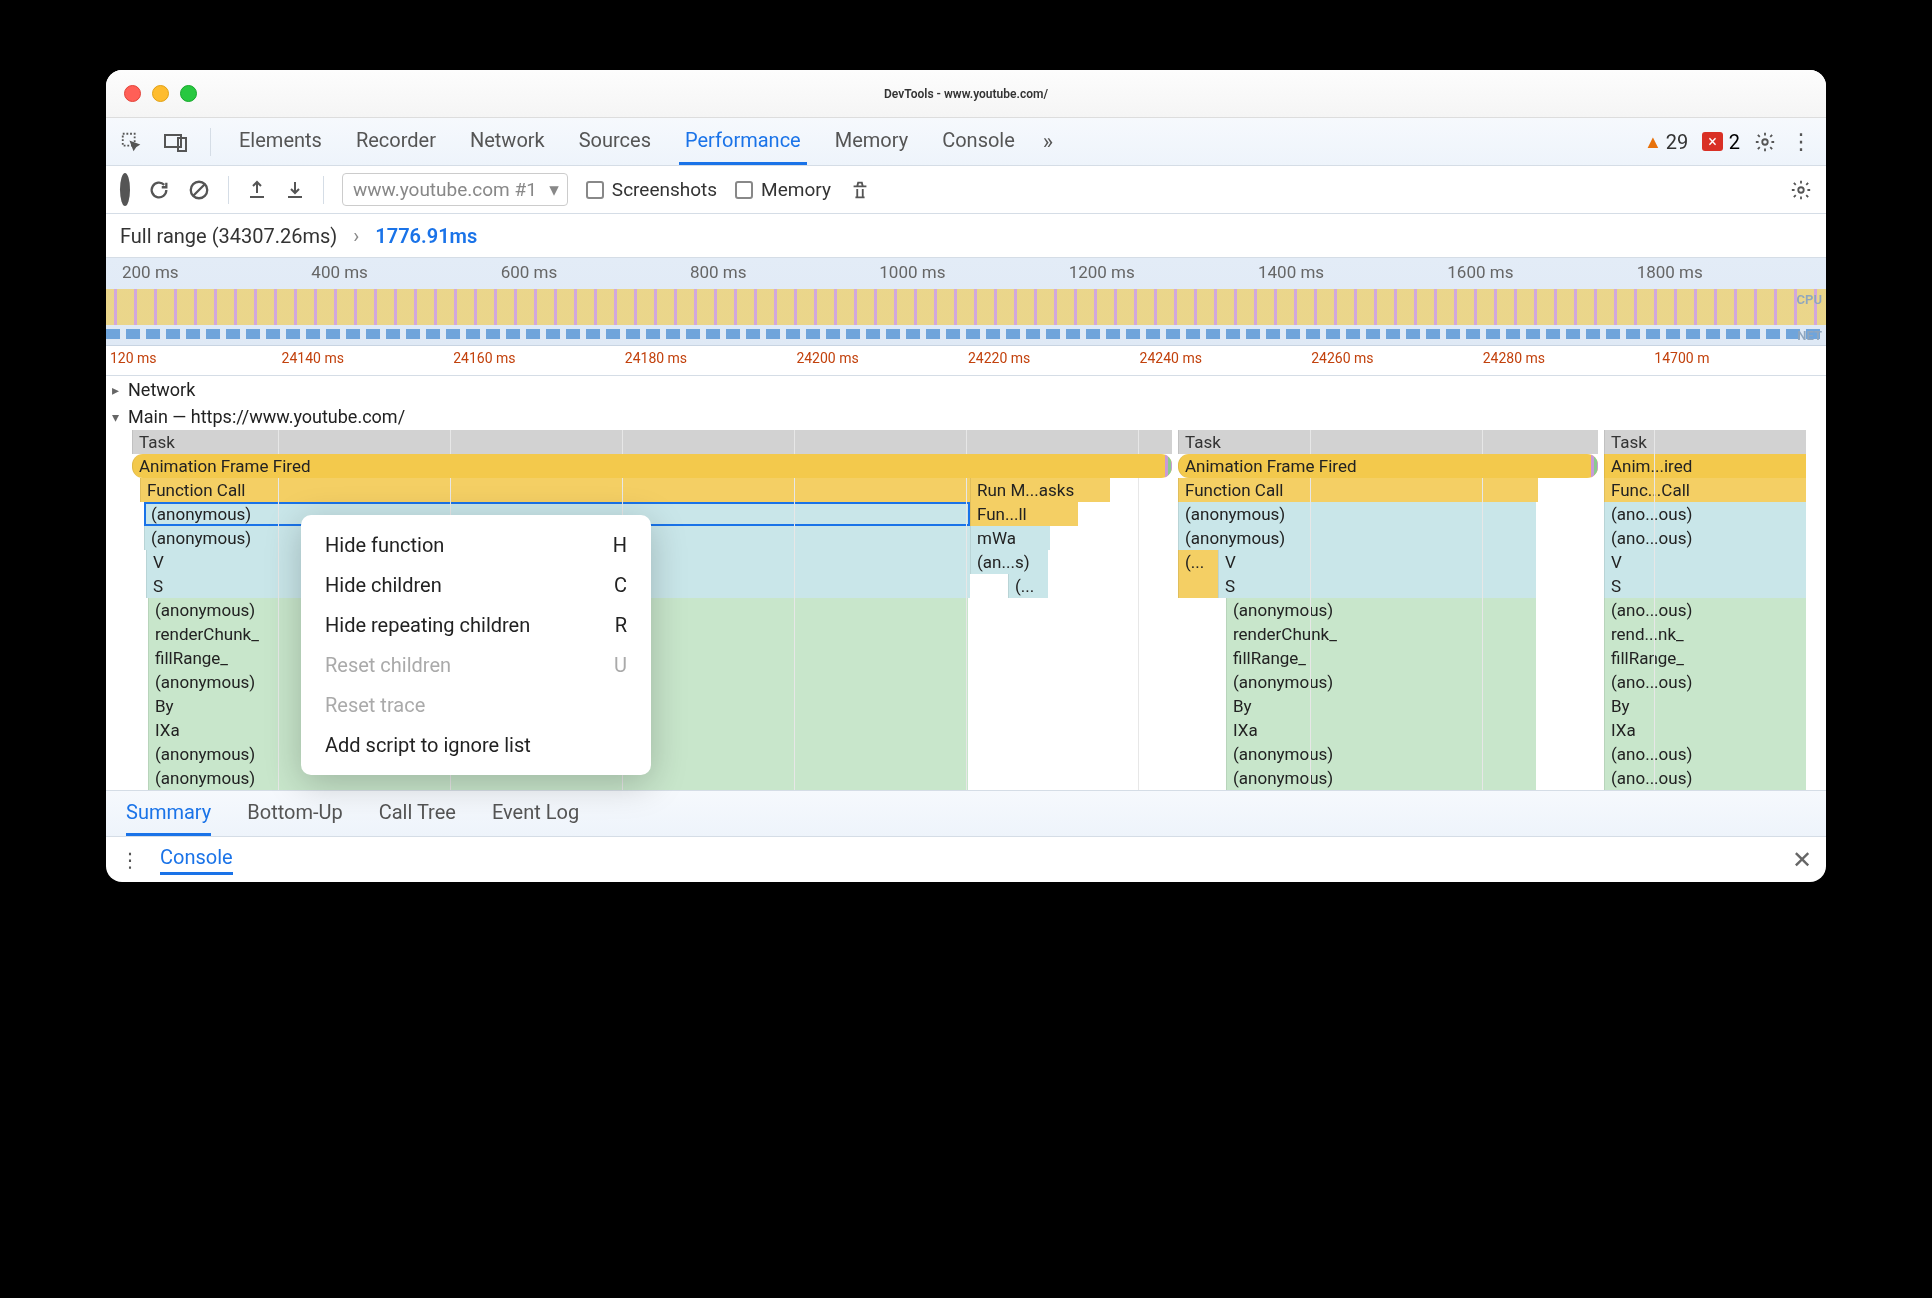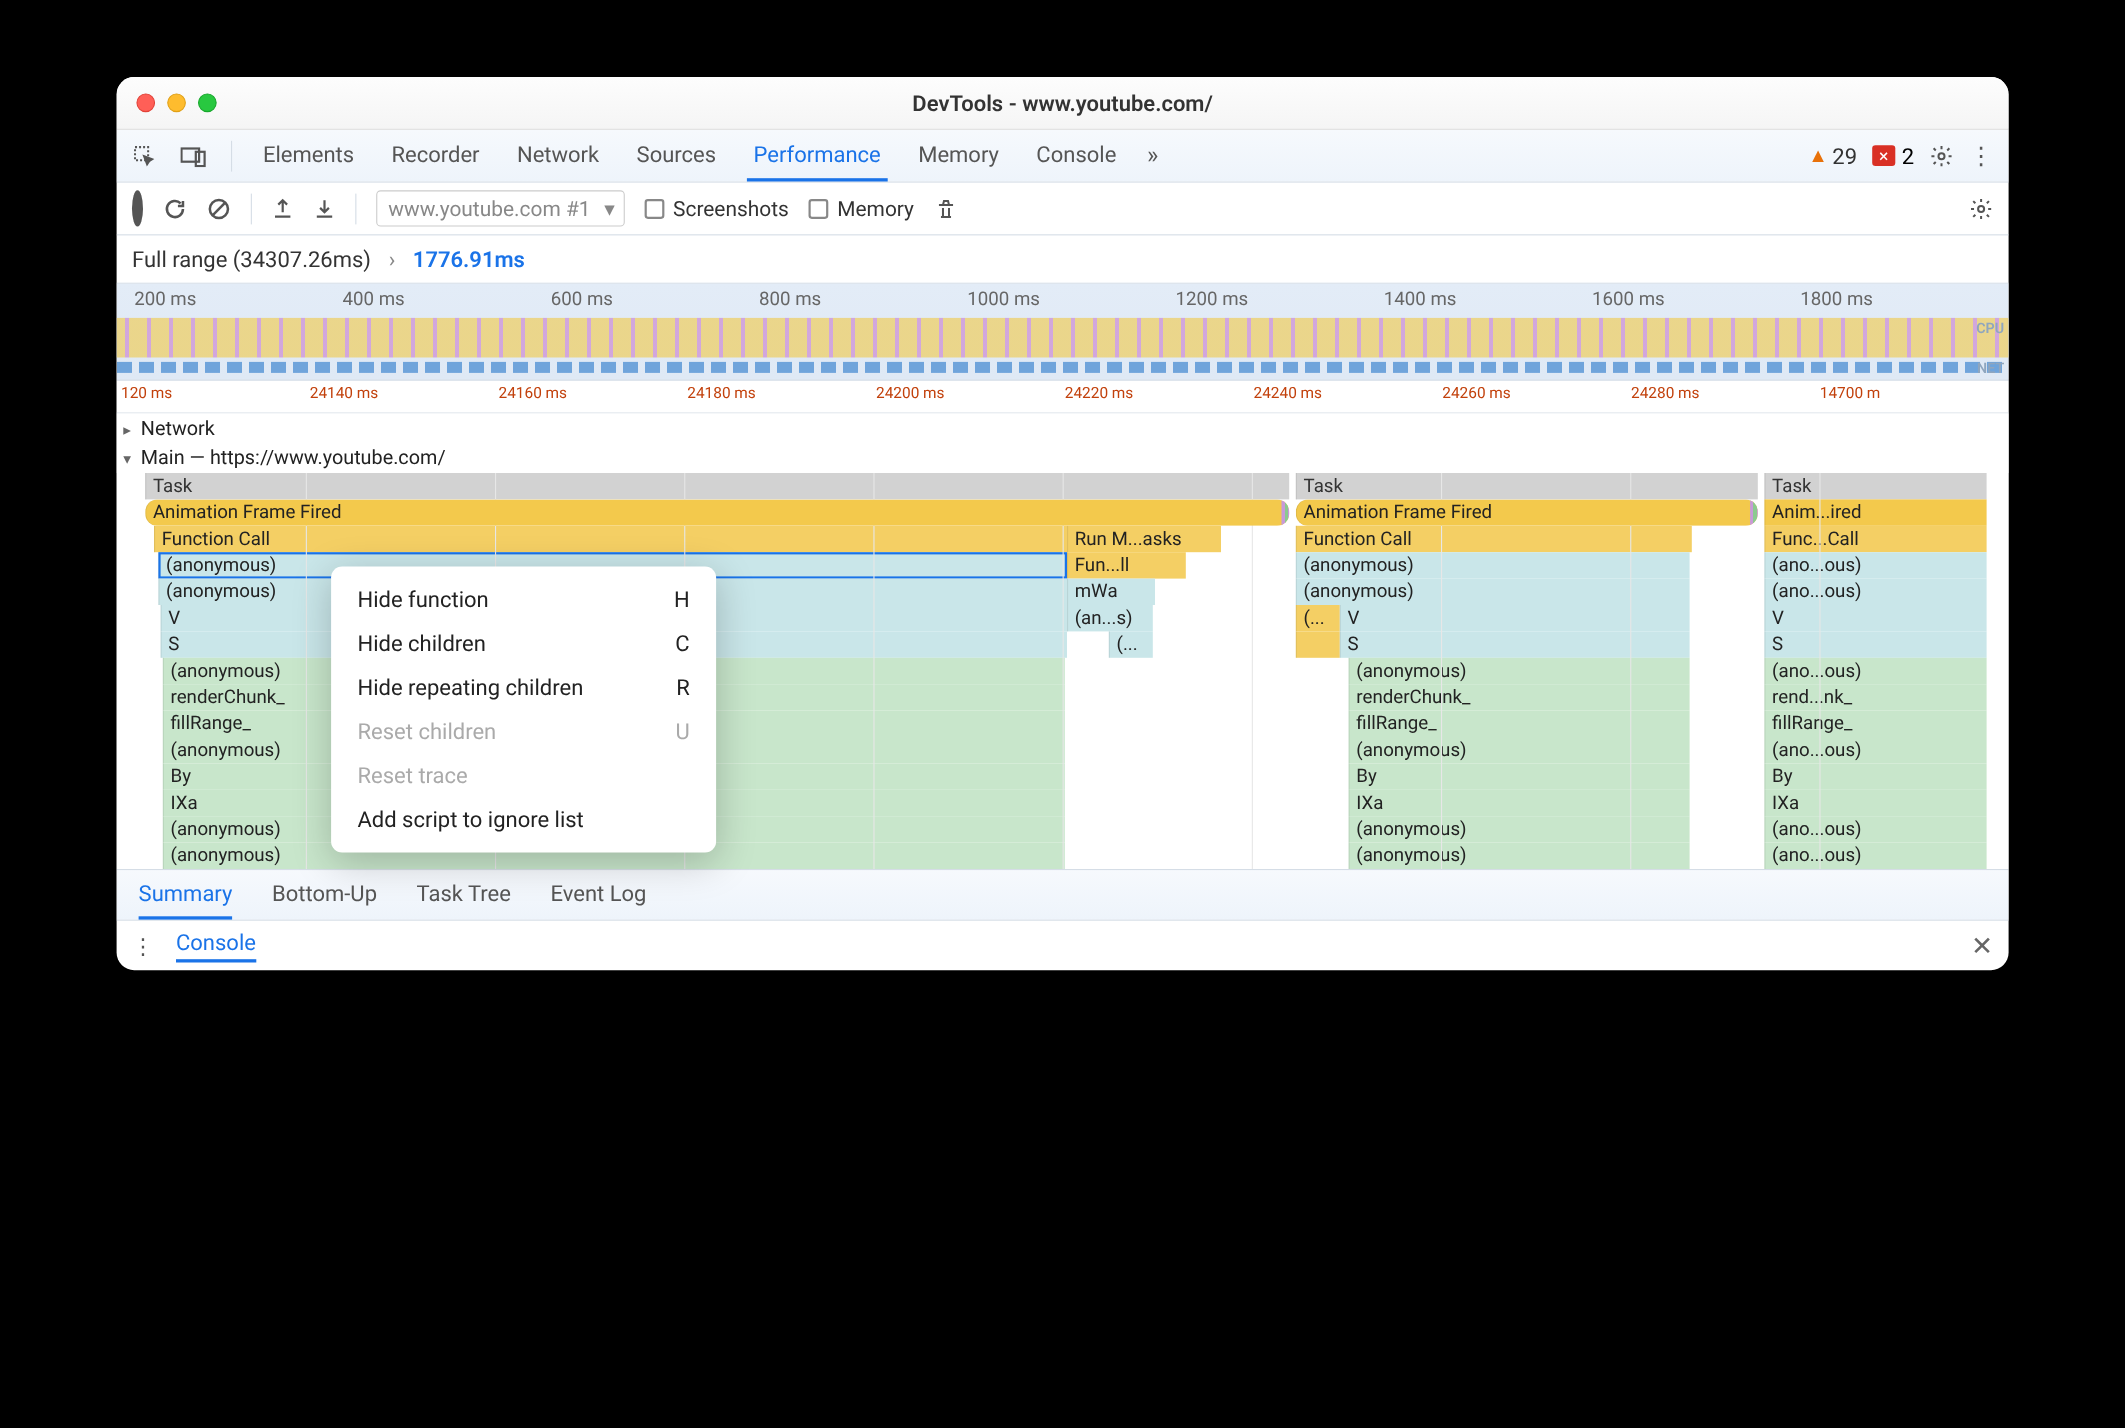--- a/index.html
+++ b/index.html
@@ -4,21 +4,21 @@
 <style>
 * { margin: 0; padding: 0; box-sizing: border-box; font-family: -apple-system, BlinkMacSystemFont, "Segoe UI", Roboto, Helvetica, sans-serif; }
 body { background: #000; width: 1932px; height: 1298px; display: flex; align-items: flex-start; justify-content: center; padding-top: 70px; }
 .window { width: 1720px; background: #fff; border-radius: 16px; overflow: hidden; box-shadow: 0 20px 80px rgba(0,0,0,0.5); }
 .titlebar { height: 48px; background: linear-gradient(#fdfdfd, #f5f5f5); border-bottom: 1px solid #ddd; display: flex; align-items: center; padding: 0 18px; position: relative; }
 .traffic { display: flex; gap: 11px; }
 .dot { width: 17px; height: 17px; border-radius: 50%; }
 .dot.red { background: #ff5f57; border: 1px solid #e24238; }
 .dot.yellow { background: #febc2e; border: 1px solid #e1a116; }
 .dot.green { background: #28c840; border: 1px solid #17a82c; }
-.title { position: absolute; left: 50%; transform: translateX(-50%); font-size: 20px; font-weight: 600; color: #333; }
+.title { position: absolute; left: 50%; transform: translateX(-50%); font-size: 12px; font-weight: 600; color: #333; }
 .tabs { height: 48px; background: linear-gradient(#f6f9fd, #eef4fb); border-bottom: 1px solid #d5dde6; display: flex; align-items: center; padding: 0 14px; gap: 22px; }
 .tabs .tab { font-size: 20px; color: #555; cursor: pointer; padding: 0 6px; height: 100%; display: flex; align-items: center; border-bottom: 3px solid transparent; }
 .tabs .tab.active { color: #1a73e8; border-bottom-color: #1a73e8; }
 .tabs .right { margin-left: auto; display: flex; align-items: center; gap: 14px; font-size: 20px; }
 .badge-warn { color: #333; display: flex; align-items: center; gap: 4px; }
 .badge-err { color: #fff; background: #d93025; padding: 0 6px; border-radius: 3px; font-size: 16px; }
 .tri { color: #e8710a; font-size: 18px; }
 .toolbar { height: 48px; border-bottom: 1px solid #d5dde6; display: flex; align-items: center; padding: 0 14px; gap: 18px; font-size: 19px; color: #555; }
 .toolbar .ring { width: 20px; height: 20px; border: 5px solid #555; border-radius: 50%; }
 .toolbar .sep { width: 1px; height: 28px; background: #d5dde6; }
@@ -326,21 +326,21 @@
             <span>Add script to ignore list</span>
             <span></span>
           </div>
       </div>
     </div>
   </div>
 
   <div class="btabs">
     <div class="bt active">Summary</div>
     <div class="bt">Bottom-Up</div>
-    <div class="bt">Task Tree</div>
+    <div class="bt">Call Tree</div>
     <div class="bt">Event Log</div>
   </div>
 
   <div class="drawer">
     <span class="iconbtn" style="color:#555;">⋮</span>
     <span class="dt">Console</span>
     <span class="x">✕</span>
   </div>
 
 </div>

